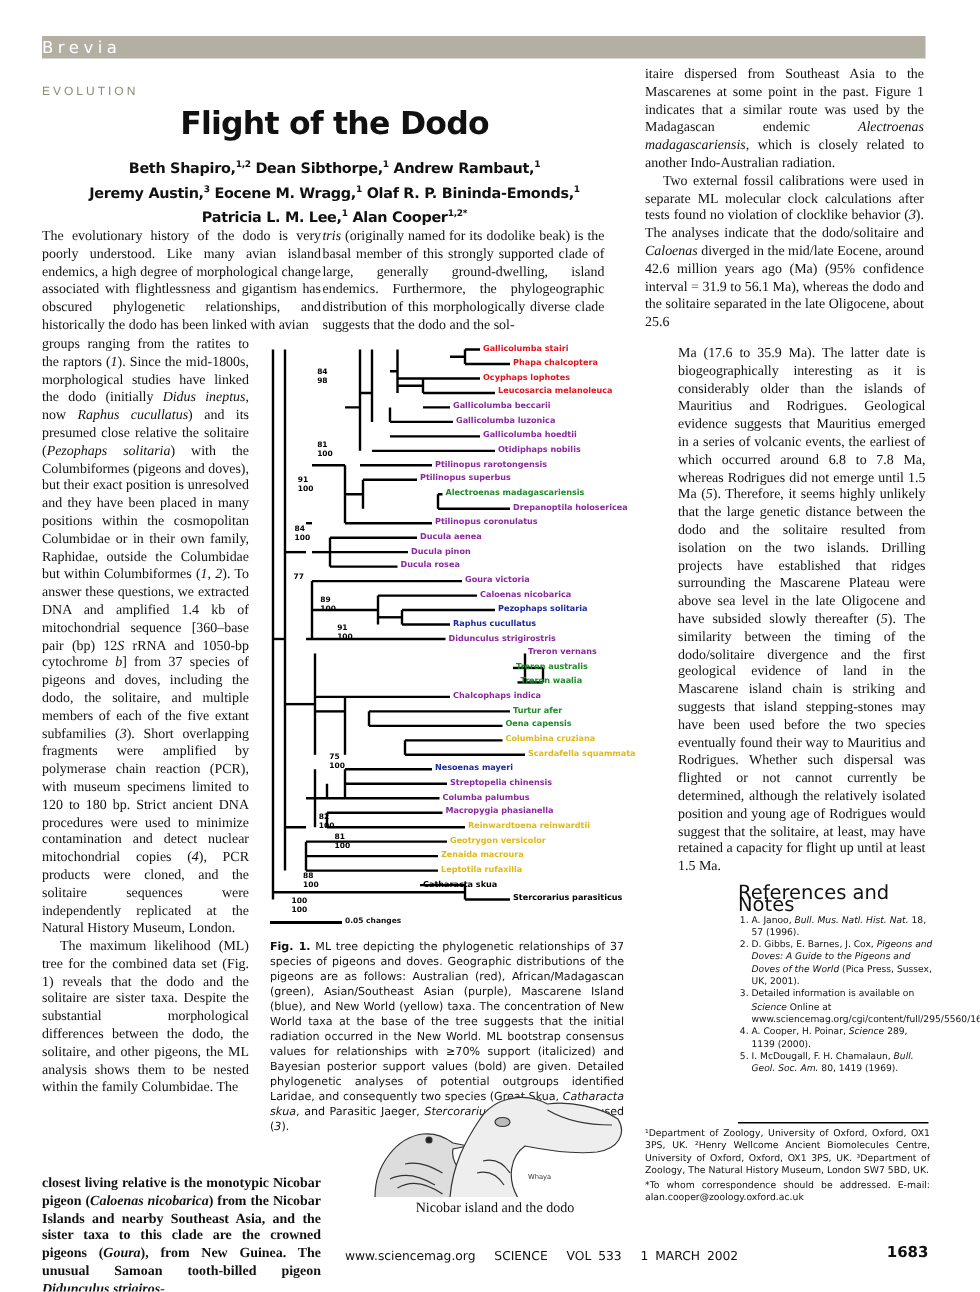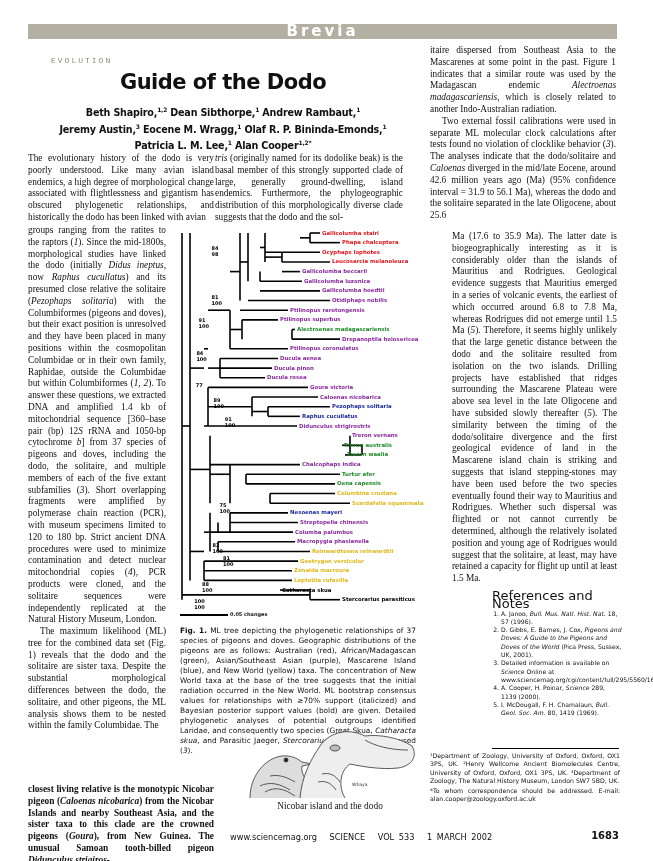--- a/index.html
+++ b/index.html
@@ -1,19 +1,19 @@
 <!DOCTYPE html>
 <html><head>
 <meta charset="utf-8">
 <style>
   html, body { margin: 0; padding: 0; background: #fff; }
   body { width: 653px; height: 861px; position: relative; overflow: hidden; font-family: "Liberation Serif", serif; color: #111; }
   .banner { position: absolute; left: 28px; top: 24px; width: 589px; height: 15px; background: #b3b0a3; }
-  .banner span { display: block; text-align: center; color: #fff; font-family: "DejaVu Sans", sans-serif; font-weight: bold; font-size: 15px; letter-spacing: 3px; line-height: 15px; }
-  .section { position: absolute; left: 28px; top: 56px; font-family: Liberation Mono, monospace; font-size: 8px; letter-spacing: 2px; color: #8d8a7c; margin-left: 23px; }
+  .banner span { display: block; color: #fff; font-family: "DejaVu Sans", sans-serif; font-weight: normal; font-size: 11px; letter-spacing: 3px; line-height: 15px; }
+  .section { position: absolute; left: 28px; top: 56px; font-family: Liberation Sans, sans-serif; font-size: 8px; letter-spacing: 2px; color: #8d8a7c; }
   .title { position: absolute; left: 28px; width: 390px; top: 70px; text-align: center; font-family: "DejaVu Sans", sans-serif; font-size: 21px; font-weight: bold; letter-spacing: -0.5px; }
   .authors { position: absolute; left: 28px; width: 390px; top: 103px; text-align: center; font-family: "DejaVu Sans", sans-serif; font-size: 9.6px; font-weight: bold; line-height: 13.5px; letter-spacing: -0.2px; }
   .authors sup { font-size: 6px; }
   .txt { position: absolute; font-size: 9.3px; line-height: 11.8px; text-align: justify; }
   .txt p { margin: 0; }
   .txt p.ind { text-indent: 12px; }
   .txt i { font-style: italic; }
   .c1a { left: 28px; top: 153px; width: 186px; }
   .c1b { left: 28px; top: 225px; width: 138px; }
   .c1c { left: 28px; top: 786px; width: 140px; font-weight: bold; }
@@ -39,21 +39,21 @@
   .footer span { margin-right: 8px; }
   .pagenum { position: absolute; right: 34px; top: 830px; font-family: "DejaVu Sans", sans-serif; font-size: 10px; font-weight: bold; }
 </style>
 </head>
 <body>
 
 <div class="banner">
     <span>Brevia</span>
   </div>
 <div class="section">EVOLUTION</div>
-<div class="title">Guide of the Dodo</div>
+<div class="title">Flight of the Dodo</div>
 <div class="authors">
   <span>Beth Shapiro,</span><sup>1,2</sup><span> Dean Sibthorpe,</span><sup>1</sup><span> Andrew Rambaut,</span><sup>1</sup><br>
   <span>Jeremy Austin,</span><sup>3</sup><span> Eocene M. Wragg,</span><sup>1</sup><span> Olaf R. P. Bininda-Emonds,</span><sup>1</sup><br>
   <span>Patricia L. M. Lee,</span><sup>1</sup><span> Alan Cooper</span><sup>1,2*</sup>
 </div>
 
 <div class="txt c1a">
     <p>The evolutionary history of the dodo is very poorly understood. Like many avian island endemics, a high degree of morphological change associated with flightlessness and gigantism has obscured phylogenetic relationships, and historically the dodo has been linked with avian</p>
   </div>
 <div class="txt c1b">

